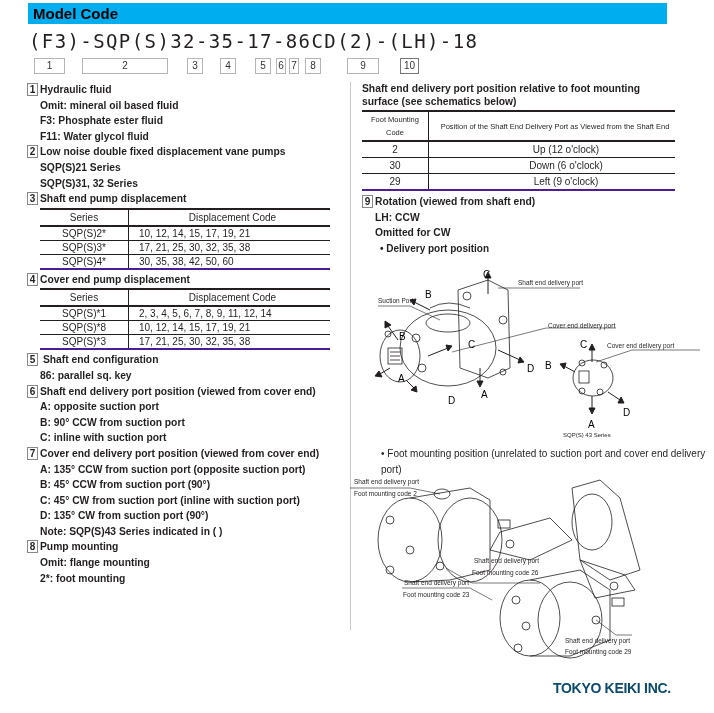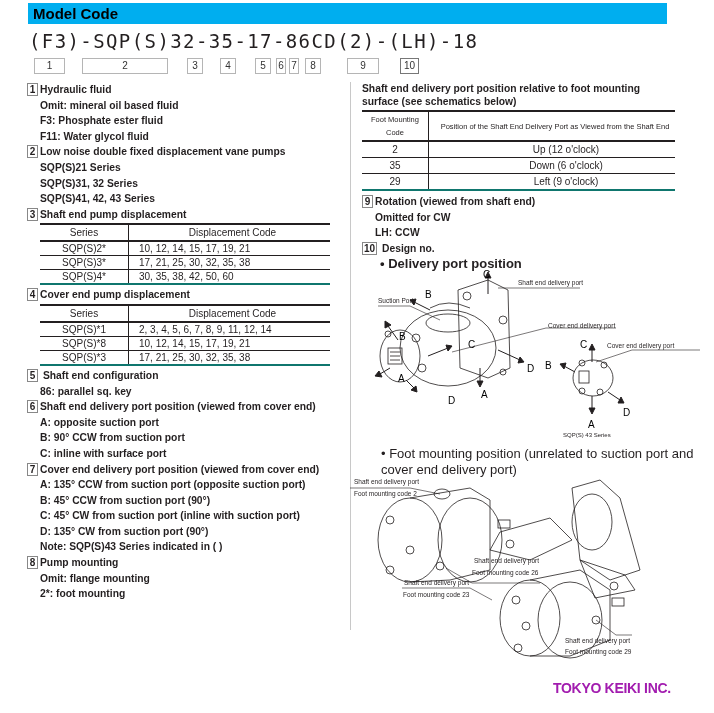--- a/index.html
+++ b/index.html
@@ -15,29 +15,29 @@
   .divider { position:absolute; left:350px; top:82px; width:1px; height:548px; background:#c8c8c8; }
   .col { position:absolute; font-size:10.3px; line-height:15.6px; }
   .col .line { white-space:nowrap;font-weight:bold; }
   .col .ind { padding-left:13px; }
   .num { display:inline-block; border:1px solid #888; font-size:10px; line-height:11px;
          padding:0 1px; margin-right:2px; min-width:7px; text-align:center; }
   table.spec { border-collapse:collapse; font-family:Liberation Sans, sans-serif; font-size:10px; }
   table.spec th { font-weight:normal; border-top:2px solid #231f20; border-bottom:2px solid #231f20;
                   padding:1px 4px; line-height:13px; }
   table.spec td { border-bottom:1px solid #231f20; padding:0 4px; line-height:13px; }
-  table.spec tr:last-child td { border-bottom:2px solid #0f766e; }
+  table.spec tr:last-child td { border-bottom:2px solid #4c1d95; }
   table.spec .c1 { border-right:1px solid #231f20; text-align:center; }
   table.spec .c2 { text-align:left; padding-left:10px; }
   table.spec th.c2 { text-align:center; }
   table.foot th { font-size:7.5px; }
   table.foot td.c2 { text-align:center;padding-left:32px; }
-  .small { font-size:13px; }
+  .small { font-size:10px; }
   .cap { position:absolute; font-size:6.5px; white-space:nowrap; }
-  .logo { position:absolute; left:553px; top:680px; font-size:14px; font-weight:bold; letter-spacing:-0.3px; color:#a21caf; }
+  .logo { position:absolute; left:553px; top:680px; font-size:14px; font-weight:bold; letter-spacing:-0.3px; color:#0c4a6e; }
   svg { position:absolute; overflow:visible; }
 </style>
 </head>
 <body>
 
 <div class="header-bar">
   <span>Model Code</span>
 </div>
 <div class="model-code">(F3)-SQP(S)32-35-17-86CD(2)-(LH)-18</div>
 
@@ -56,21 +56,20 @@
 
 <div class="col" style="left:27px;top:82px;width:320px">
   <div class="line"><span class="num">1</span><span>Hydraulic fluid</span></div>
   <div class="line ind">Omit: mineral oil based fluid</div>
   <div class="line ind">F3: Phosphate ester fluid</div>
   <div class="line ind">F11: Water glycol fluid</div>
 
   <div class="line"><span class="num">2</span><span>Low noise double fixed displacement vane pumps</span></div>
   <div class="line ind">SQP(S)21 Series</div>
   <div class="line ind">SQP(S)31, 32 Series</div>
-  <div class="line ind">SQP(S)41, 42, 43 Series</div>
 
   <div class="line"><span class="num">3</span><span>Shaft end pump displacement</span></div>
   <table class="spec" style="margin-left:13px;width:290px;margin-top:1px;margin-bottom:2px">
     <tbody>
         <tr>
           <th class="c1" style="width:80px">Series</th>
           <th class="c2">Displacement Code</th>
         </tr>
     <tr>
           <td class="c1">SQP(S)2*</td>
@@ -108,21 +107,21 @@
         </tr>
   </tbody>
     </table>
 
   <div class="line"><span class="num">5</span> <span>Shaft end configuration</span></div>
   <div class="line ind">86: parallel sq. key</div>
 
   <div class="line"><span class="num">6</span><span>Shaft end delivery port position (viewed from cover end)</span></div>
   <div class="line ind">A: opposite suction port</div>
   <div class="line ind">B: 90° CCW from suction port</div>
-  <div class="line ind">C: inline with surface port</div>
+  <div class="line ind">C: inline with suction port</div>
 
   <div class="line"><span class="num">7</span><span>Cover end delivery port position (viewed from cover end)</span></div>
   <div class="line ind">A: 135° CCW from suction port (opposite suction port)</div>
   <div class="line ind">B: 45° CCW from suction port (90°)</div>
   <div class="line ind">C: 45° CW from suction port (inline with suction port)</div>
   <div class="line ind">D: 135° CW from suction port (90°)</div>
   <div class="line ind">Note: SQP(S)43 Series indicated in ( )</div>
 
   <div class="line"><span class="num">8</span><span>Pump mounting</span></div>
   <div class="line ind">Omit: flange mounting</div>
@@ -136,33 +135,32 @@
     <tbody>
         <tr>
           <th class="c1" style="width:62px;padding:1px 2px">Foot Mounting Code</th>
           <th class="c2">Position of the Shaft End Delivery Port as Viewed from the Shaft End</th>
         </tr>
     <tr>
           <td class="c1" style="line-height:15px">2</td>
           <td class="c2">Up (12 o'clock)</td>
         </tr>
     <tr>
-          <td class="c1" style="line-height:15px">35</td>
+          <td class="c1" style="line-height:15px">30</td>
           <td class="c2">Down (6 o'clock)</td>
         </tr>
     <tr>
           <td class="c1" style="line-height:15px">29</td>
           <td class="c2">Left (9 o'clock)</td>
         </tr>
   </tbody>
     </table>
   <div class="line"><span class="num">9</span><span>Rotation (viewed from shaft end)</span></div>
+  <div class="line ind">LH: CCW</div>
   <div class="line ind">Omitted for CW</div>
-  <div class="line ind">LH: CCW</div>
-  <div class="line"><span class="num">10</span> <span>Design no.</span></div>
   <div class="line small" style="padding-left:18px">• Delivery port position</div>
 </div>
 
 <svg style="left:370px;top:268px" width="340" height="175" viewBox="0 0 340 175">
   <g fill="none" stroke="#231f20" stroke-width="0.8">
 
     <path d="M88 22 L118 12 L138 22 L140 100 L118 110 L90 100 Z"></path>
     <circle cx="97" cy="28" r="4"></circle>
       <circle cx="133" cy="52" r="4"></circle>
       <circle cx="133" cy="104" r="3"></circle>

